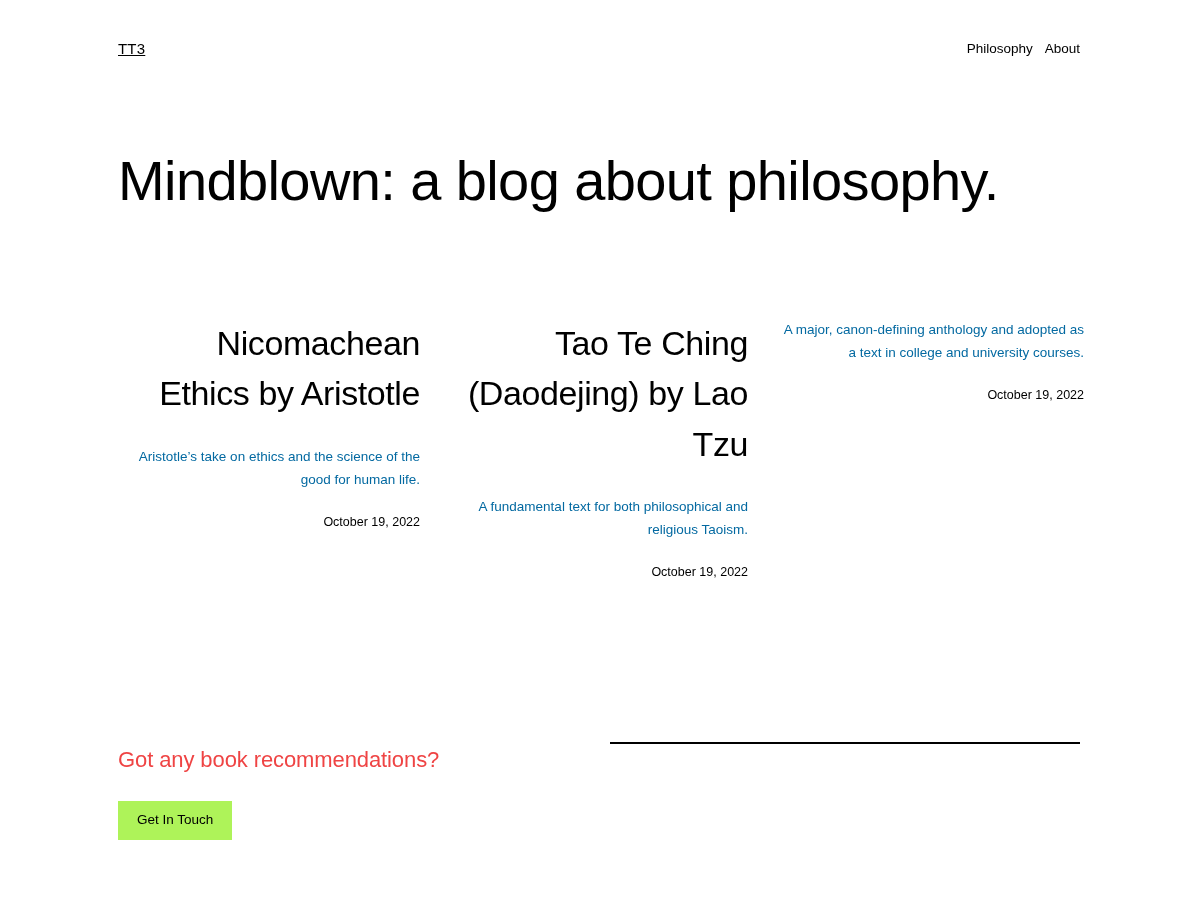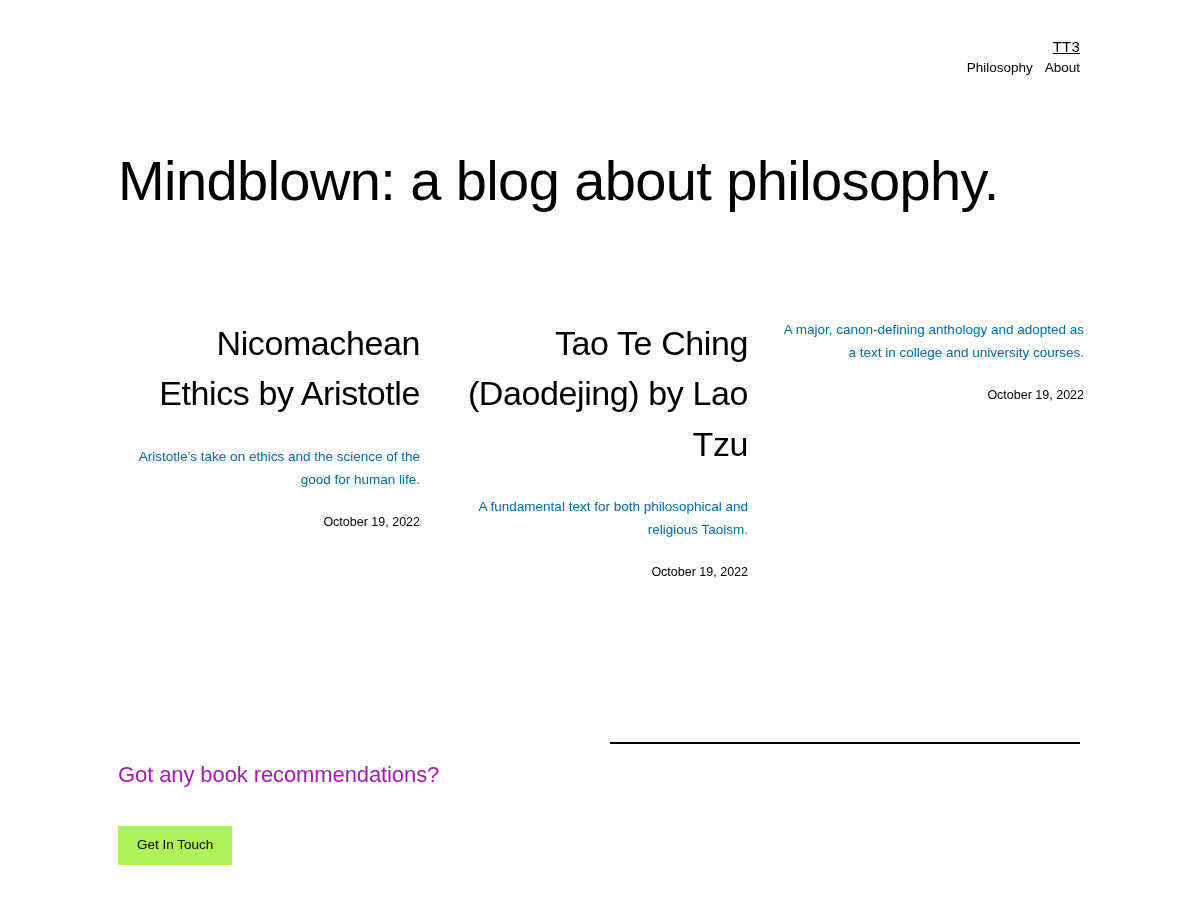--- a/index.html
+++ b/index.html
@@ -21,23 +21,22 @@
   }
 
   
   .site-header {
     position: absolute;
     top: 36px;
     left: 118px;
     right: 120px;
     height: 26px;
     display: flex;
-    align-items: flex-end;
+    align-items: center;
     justify-content: space-between;
-    flex-direction: column;
   }
 
   .site-title {
     font-size: 15px;
     font-weight: 400;
     letter-spacing: 0.2px;
     line-height: 22px;
     color: #000;
   }
 
@@ -122,27 +121,27 @@
     width: 470px;
     height: 2px;
     background: #000;
   }
 
   .cta-heading {
     font-size: 22px;
     font-weight: 400;
     line-height: 1.3;
     letter-spacing: -0.1px;
-    color: #a21caf;
-    margin-top: 25px;
+    color: #ef4444;
+    margin-top: 10px;
   }
 
   .cta-button {
     display: inline-block;
-    margin-top: 36px;
+    margin-top: 26px;
     padding: 11px 19px 12px 19px;
     background: #aef359;
     border: none;
     color: #000;
     font-family: "Liberation Sans", sans-serif;
     font-size: 13.5px;
     line-height: 16px;
     cursor: pointer;
   }
 </style>

